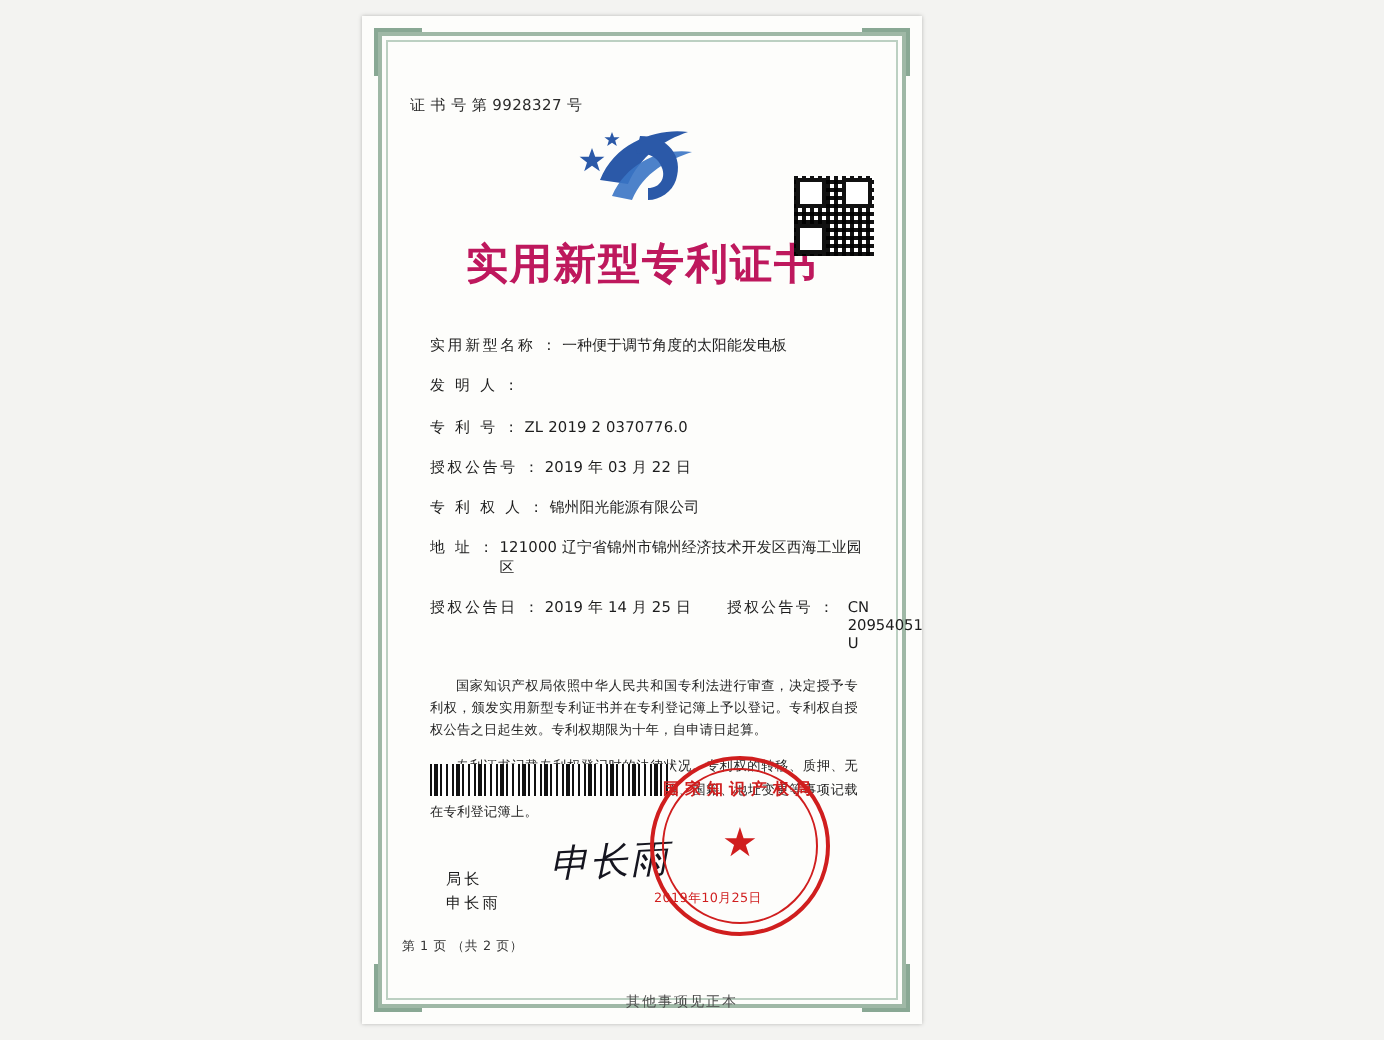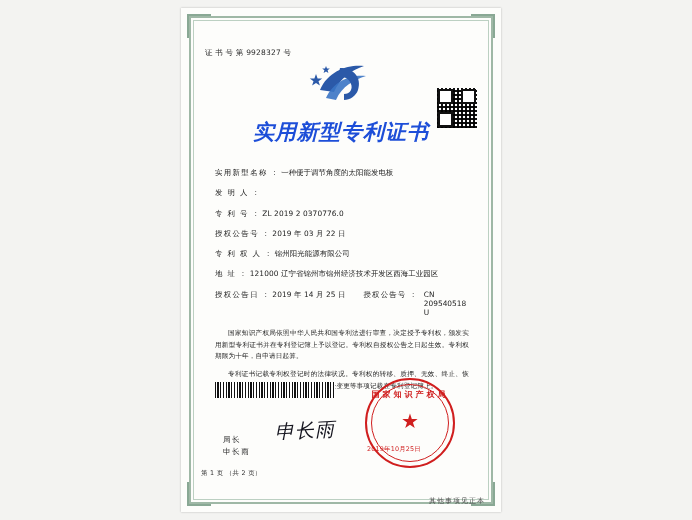--- a/index.html
+++ b/index.html
@@ -19,21 +19,21 @@
     width: 692px;
     height: 520px;
     background: #f3f3f1;
   }
 
   
   #certificate {
     position: absolute;
     left: 181px;
     top: 8px;
-    width: 320px;
+    width: 280px;
     height: 504px;
     background: #fdfdfb;
     box-shadow: 0 0 2px rgba(0,0,0,0.25);
     overflow: hidden;
   }
 
   
   .border-outer {
     position: absolute;
     left: 8px;
@@ -124,23 +124,22 @@
     border: 2.5px solid #111;
     background: #fff;
   }
 
   .main-title {
     text-align: center;
     font-family: "DejaVu Serif", "Liberation Serif", serif;
     font-weight: bold;
     font-size: 21px;
     letter-spacing: 1px;
-    color: #1d4ed8;
+    color: #be185d;
     margin-top: 6px;
-    font-style: italic;
   }
 
   .fields {
     margin-top: 22px;
     padding: 0 10px 0 14px;
   }
   .field {
     display: flex;
     align-items: baseline;
     font-size: 7.4px;
@@ -276,23 +275,23 @@
     right: 0;
     bottom: 16px;
     font-size: 6.4px;
     color: #333;
     letter-spacing: 0.3px;
   }
 
   .footer-note {
     position: absolute;
     left: 0;
-    right: 16px;
+    right: 4px;
     bottom: 6px;
-    text-align: right;
+    text-align: center;
     font-size: 7px;
     color: #4a4a4a;
     letter-spacing: 1px;
     padding-left: 44px;
   }
 </style>
 </head>
 <body>
 
 <div id="page">

